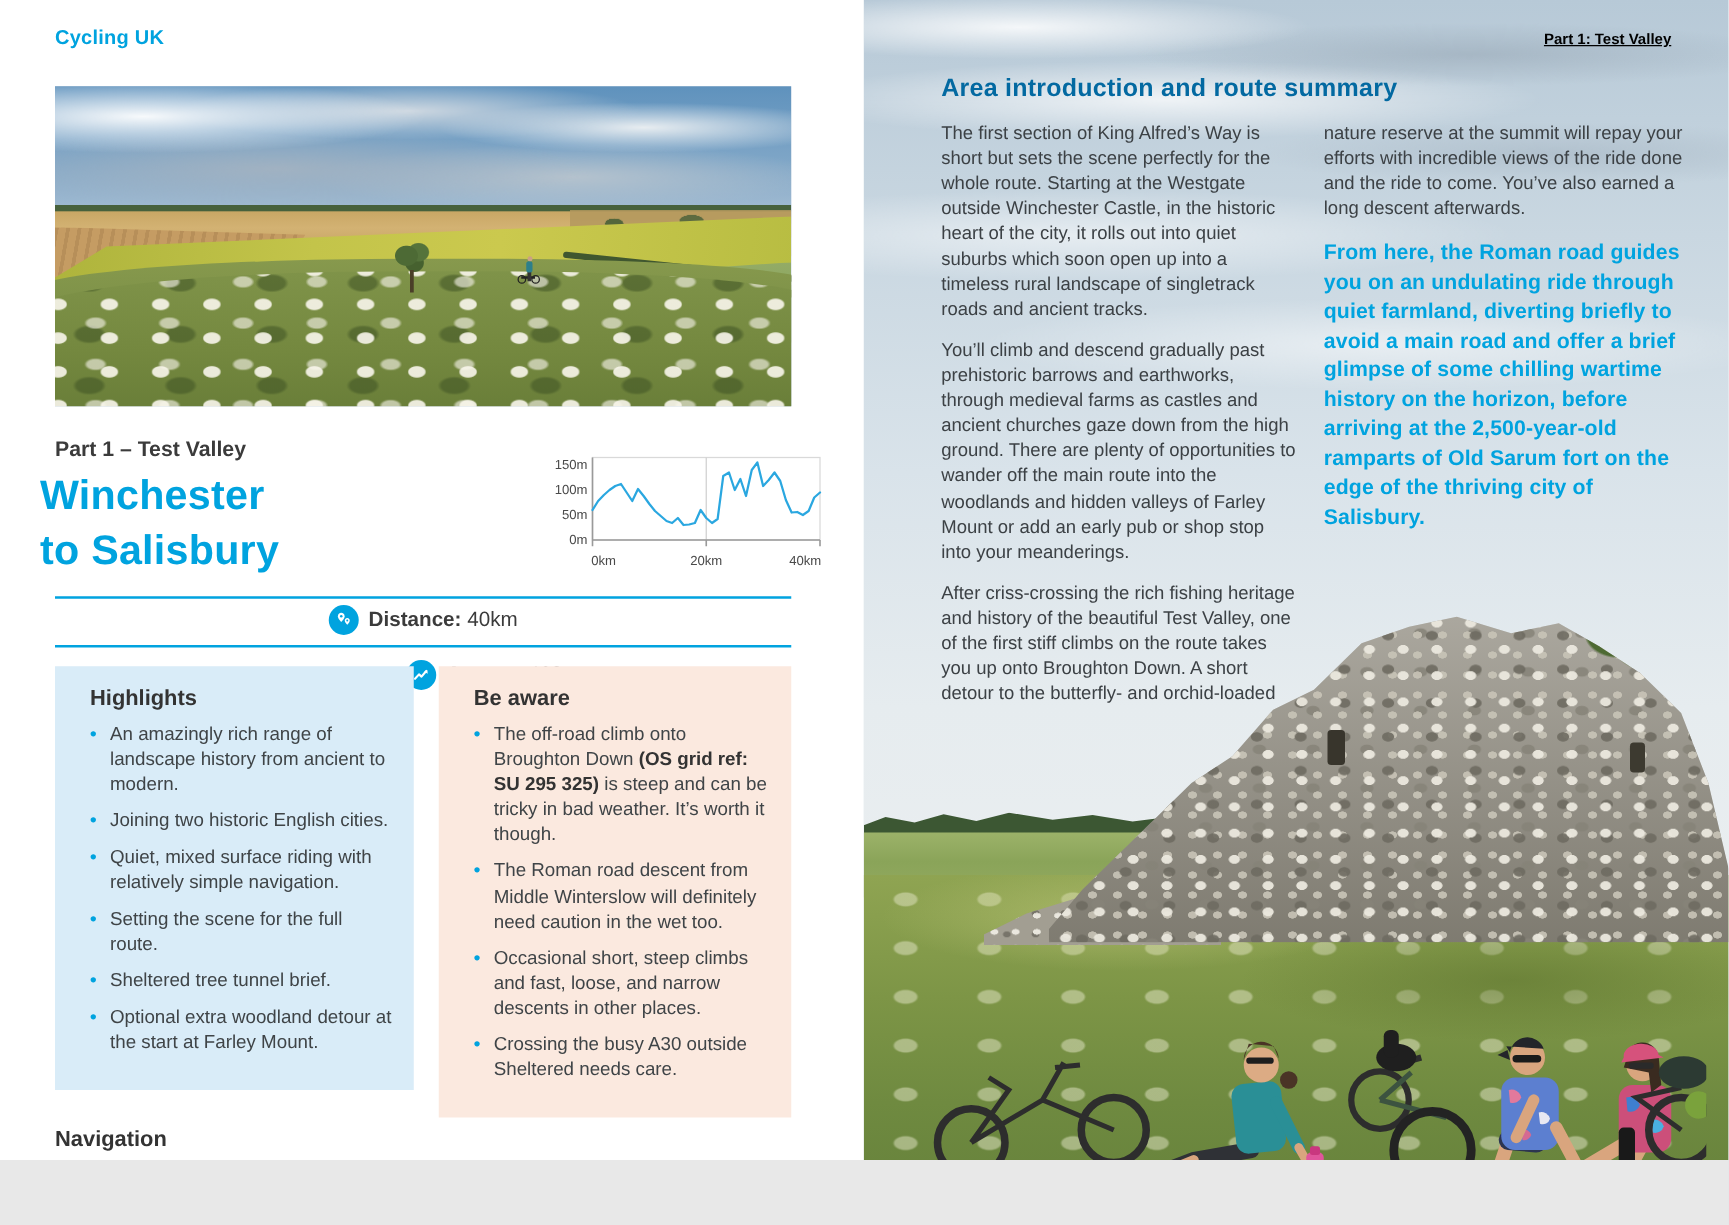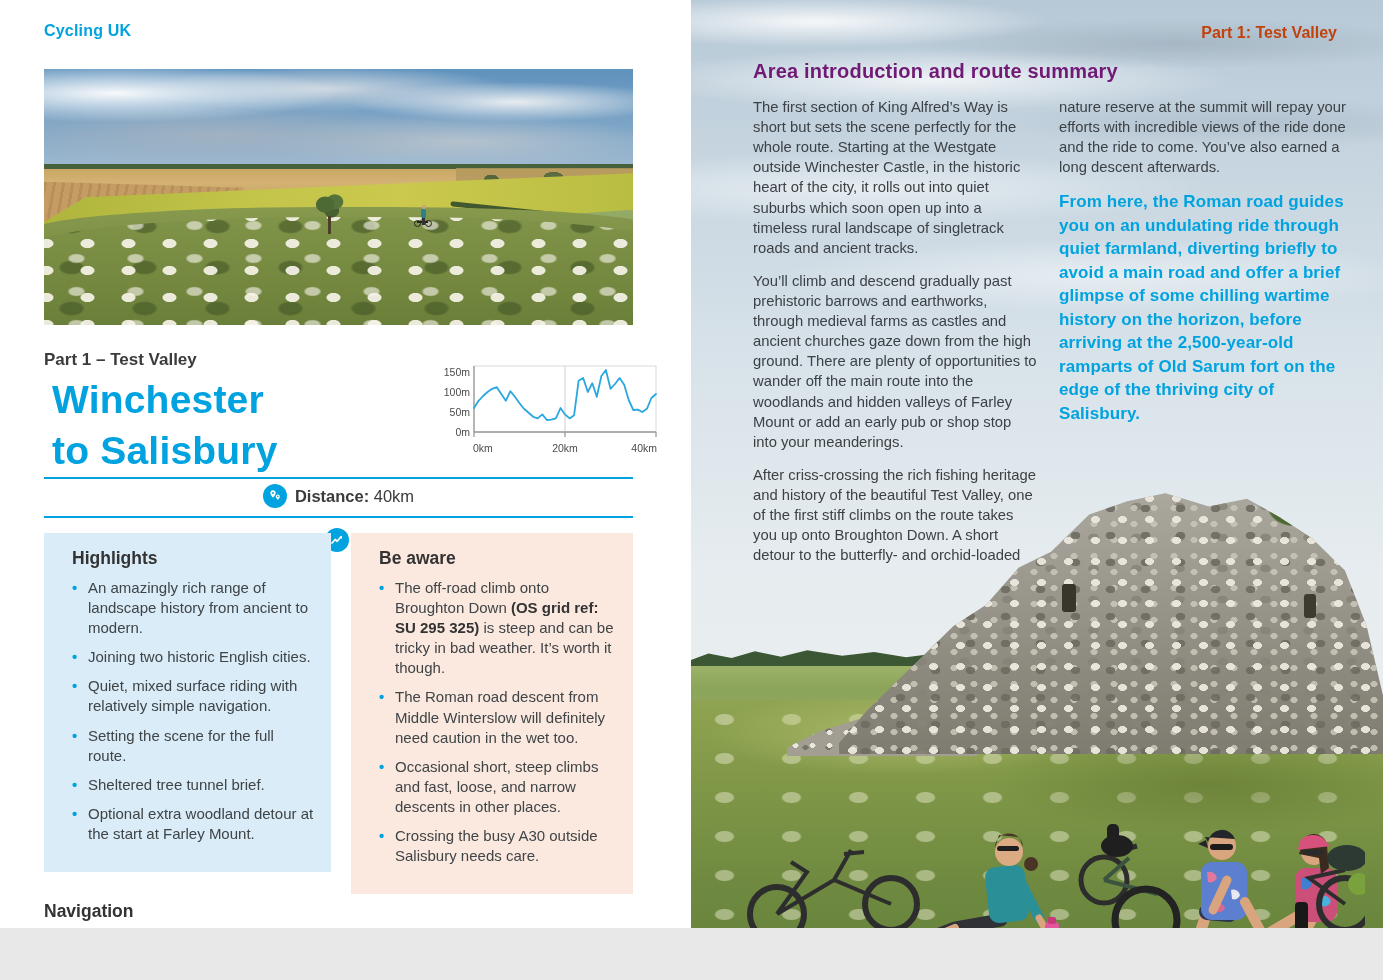--- a/index.html
+++ b/index.html
@@ -59,21 +59,21 @@
                radial-gradient(40% 45% at 55% 65%, #46612f 55%, transparent 62%); }
   .hp-cyclist { position:absolute; left:62.5%; top:54%; width:22px; height:26px; }
   .hp-cyclist .body { position:absolute; left:9px; top:2px; width:5px; height:9px; background:#2d7f8a; border-radius:2px; }
   .hp-cyclist .head { position:absolute; left:10px; top:-2px; width:4px; height:4px; border-radius:50%; background:#caa184; }
   .hp-cyclist .legs { position:absolute; left:10px; top:10px; width:3px; height:8px; background:#333; }
   .hp-cyclist .w1,.hp-cyclist .w2 { position:absolute; top:13px; width:7px; height:7px; border:1.5px solid #222; border-radius:50%; }
   .hp-cyclist .w1 { left:2px; } .hp-cyclist .w2 { left:13px; }
   .hp-cyclist .frame { position:absolute; left:5px; top:14px; width:11px; height:2px; background:#222; }
 
   .part-label { position:absolute; left:44px; top:350px; font-size:17px; font-weight:800; color:#3b3b3b; }
-  .page-title { position:absolute; left:52px; top:374px; font-size:39px; line-height:1.32; font-weight:800; color:#00a3df; letter-spacing:.2px; }
+  .page-title { position:absolute; left:32px; top:374px; font-size:33px; line-height:1.32; font-weight:800; color:#00a3df; letter-spacing:.2px; }
 
   .elev-chart { position:absolute; left:404px; top:360px; width:232px; height:104px;margin-left:32px; }
 
   .rule { position:absolute; left:44px; width:589px; height:2px; background:#00a3df; }
   .rule-1 { top:477px; } .rule-2 { top:516px; }
   .stats-row { position:absolute; left:44px; top:484px; width:589px; display:flex; align-items:center; gap:20px;flex-direction:column; }
   .stat { display:flex; align-items:center; gap:8px; font-size:16.5px; color:#3b3b3b; }
   .stat + .stat { margin-left:112px; }
   .stat .icon { width:24px; height:24px; border-radius:50%; background:#00a3df; display:flex; align-items:center; justify-content:center; flex:0 0 auto; }
   .stat b { font-weight:800; }
@@ -139,23 +139,23 @@
       radial-gradient(30% 35% at 82% 55%, #6d8c47 55%, transparent 60%),
       radial-gradient(26% 30% at 48% 30%, #4e6a33 55%, transparent 60%); }
   .rp-rubble { position:absolute; left:96px; top:700px; width:190px; height:56px;
     clip-path:polygon(0 85%, 18% 55%, 42% 30%, 70% 10%, 100% 0, 100% 100%, 0 100%);
     background-color:#a29e92;
     background-image:
       radial-gradient(rgba(238,235,226,.95) 24%, rgba(238,235,226,0) 27%),
       radial-gradient(rgba(115,112,102,.9) 18%, rgba(115,112,102,0) 21%);
     background-size:17px 13px, 23px 17px; background-position:0 0, 7px 5px; }
 
-  .rp-header { position:absolute; right:46px; top:24px; font-size:16px; font-weight:800; color:#c2410c; }
+  .rp-header { position:absolute; right:46px; top:24px; font-size:12px; font-weight:800; color:#000000;text-decoration:underline; }
   .rp-content { position:absolute; left:62px; top:60px; width:600px; }
-  .rp-content h2 { font-size:20px; font-weight:800; color:#701a75; margin-bottom:14px; letter-spacing:.2px; }
+  .rp-content h2 { font-size:20px; font-weight:800; color:#0369a1; margin-bottom:14px; letter-spacing:.2px; }
   .rp-cols { display:grid; grid-template-columns:286px 294px; column-gap:20px; }
   .rp-cols p { font-size:14.8px; line-height:1.36; color:#3c4145; margin-bottom:13px; }
   .pull-quote { font-size:17px; line-height:1.38; font-weight:800; color:#00a3df; margin-top:10px; letter-spacing:.1px; }
 
   .people-svg { position:absolute; left:18px; top:762px; }
   .page-num-right { position:absolute; right:22px; bottom:16px; display:flex; align-items:center; gap:9px; font-size:15px; color:#ffffff; }
   .page-num-right .bar { width:3px; height:22px; background:#1d9fd8; }
 
   svg text { font-family:"Liberation Sans", sans-serif; }
 </style>
@@ -255,21 +255,21 @@
             <li>Sheltered tree tunnel brief.</li>
             <li>Optional extra woodland detour at the start at Farley Mount.</li>
           </ul>
       </div>
       <div class="box box-beaware">
         <h3>Be aware</h3>
         <ul>
             <li>The off-road climb onto Broughton Down <strong>(OS grid ref: SU 295 325)</strong> is steep and can be tricky in bad weather. It’s worth it though.</li>
             <li>The Roman road descent from Middle Winterslow will definitely need caution in the wet too.</li>
             <li>Occasional short, steep climbs and fast, loose, and narrow descents in other places.</li>
-            <li>Crossing the busy A30 outside Salisbury needs care.</li>
+            <li>Crossing the busy A30 outside Sheltered needs care.</li>
           </ul>
       </div>
       <div class="navigation">
         <h3>Navigation</h3>
         <p>You’ll need to keep your wits about you following the twists and turns out of Winchester itself, but after that the route is relatively simple as long as you check your map/GPS regularly. A rich network of quiet roads will soon get you back on track if you do lose your way.</p>
       </div>
     </div>
 
     <div class="page-num-left">
       <span class="bar"></span>

